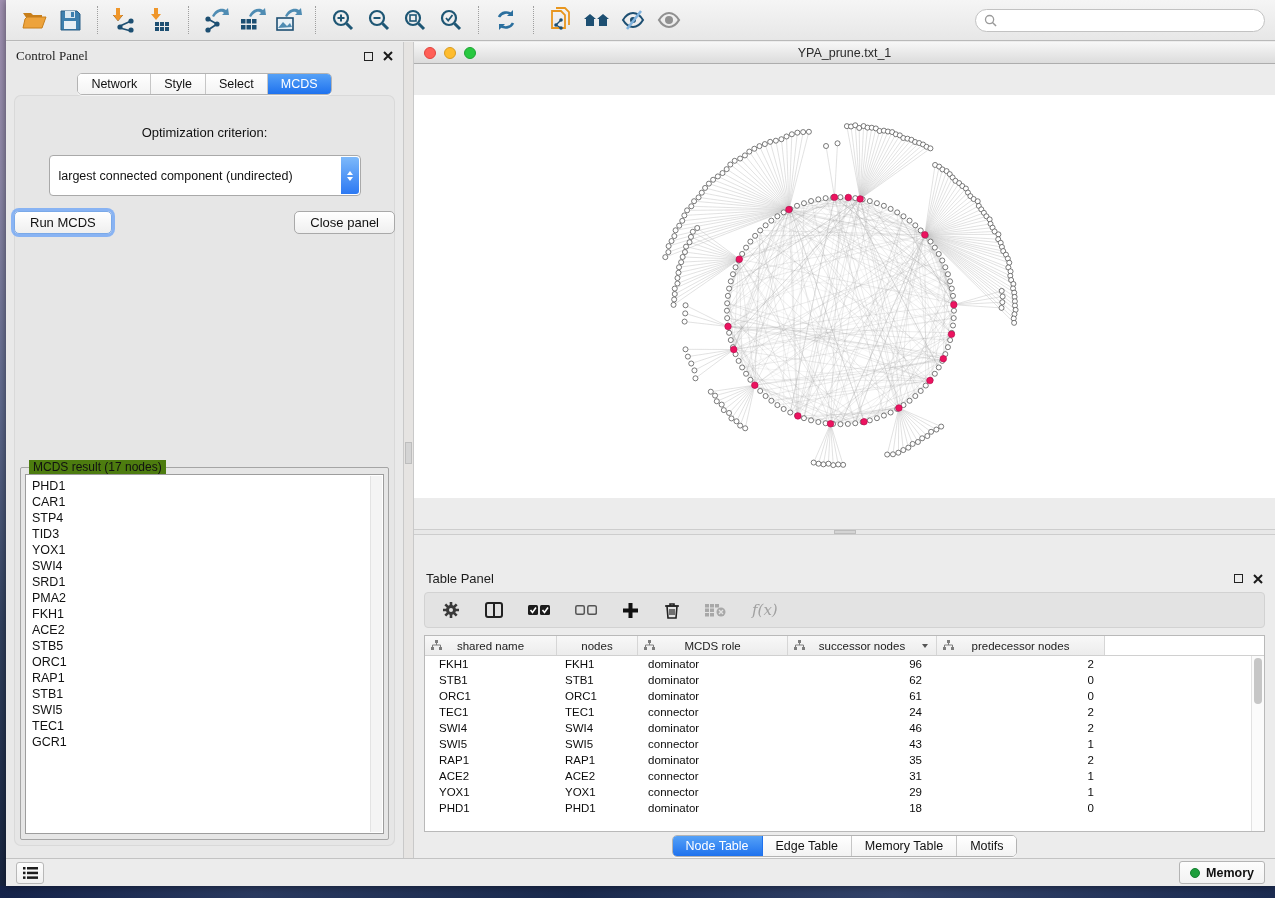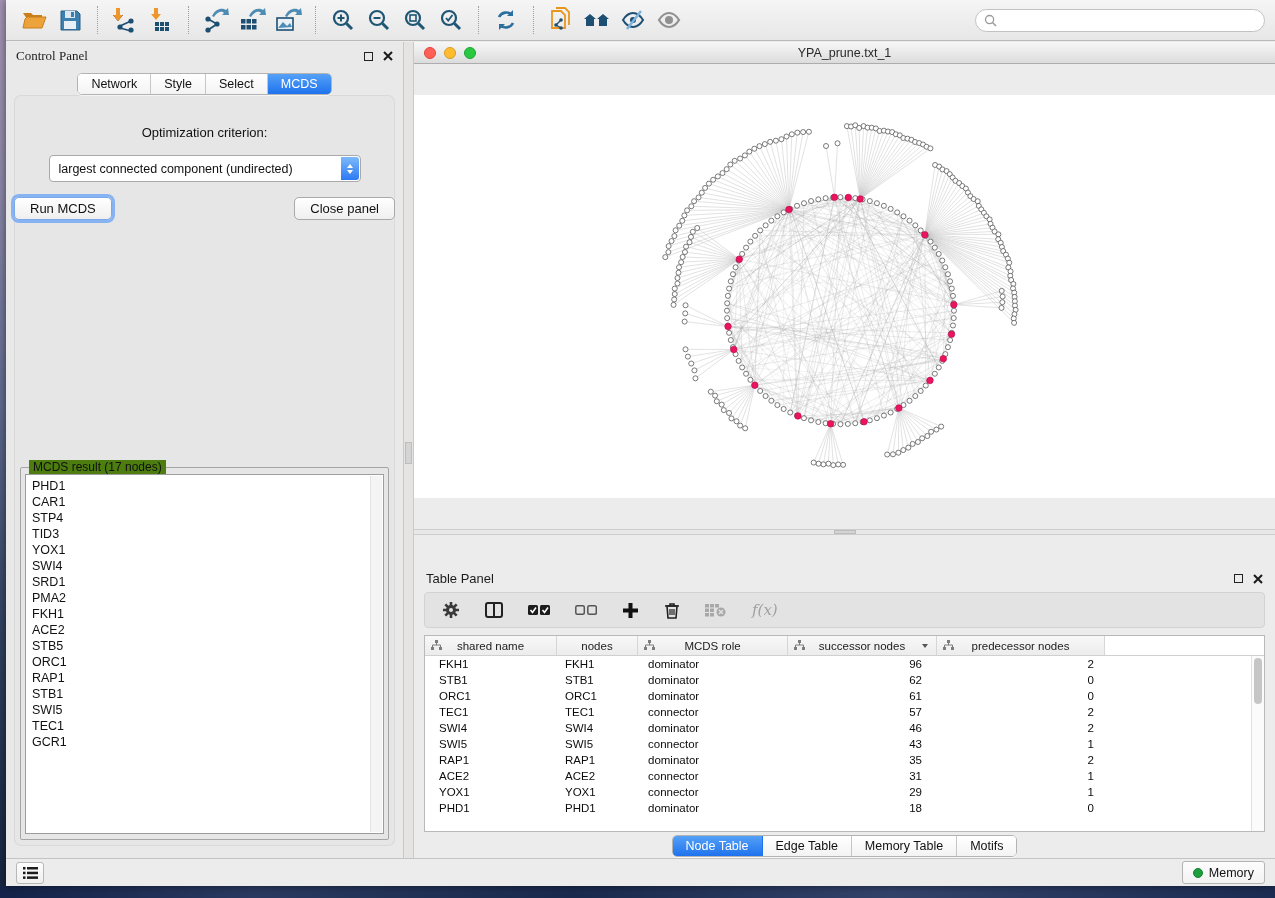--- a/index.html
+++ b/index.html
@@ -44,21 +44,21 @@
   .seg .seg-item { padding:0 13px; font-size:12.5px; color:#111; display:flex;
     align-items:center; border-right:1px solid #c6c6c6; background:linear-gradient(#fff,#f3f3f3); }
   .seg .seg-item:last-child { border-right:none;text-align:right; }
   .seg .seg-item.active { background:linear-gradient(#55a1f7,#1f72ee); color:#fff;
     border-right-color:#1f72ee; }
   .cp-tabs { position:absolute; top:31px; left:0; right:0; display:flex; justify-content:center; z-index:2; }
 
   .cp-body { position:absolute; top:53px; left:8px; right:8px; bottom:12px;
     background:#e6e6e6; border-radius:7px; box-shadow:inset 0 0 0 1px #d9d9d9; }
   .opt-label { text-align:center; margin-top:30px; font-size:13px; color:#111; }
-  .opt-select { margin:15px auto 0; width:312px; height:27px; background:#fff;
+  .opt-select { margin:15px auto 0; width:312px; height:41px; background:#fff;
     border:1px solid #a9a9a9; border-radius:4px; position:relative;
     display:flex; align-items:center; font-size:12.5px; padding-left:9px; color:#111; }
   .opt-stepper { position:absolute; right:1px; top:1px; bottom:1px; width:18px;
     border-radius:0 3px 3px 0; background:linear-gradient(#7db9fa,#2c79f3);
     display:flex; flex-direction:column; align-items:center; justify-content:center; gap:2px; }
   .car-up { width:0;height:0;border-left:3.5px solid transparent;border-right:3.5px solid transparent;border-bottom:4px solid #fff; }
   .car-dn { width:0;height:0;border-left:3.5px solid transparent;border-right:3.5px solid transparent;border-top:4px solid #fff; }
   .opt-buttons { display:flex; justify-content:space-between; gap:23px; margin-top:15px; }
   .btn { font-size:13px; color:#111; padding:3px 15px; border:1px solid #a9a9a9;
     border-radius:5px; background:linear-gradient(#ffffff,#efefef); }
@@ -133,21 +133,21 @@
   .tp-tabs { height:26px; display:flex; justify-content:center; padding-top:3px; flex:none; }
 
   
   .statusbar { position:absolute; left:0; right:0; bottom:0; height:28px;
     background:#ececec; border-top:1px solid #c3c3c3; display:flex; align-items:center;
     padding:0 10px; }
   .list-btn { width:28px; height:22px; background:linear-gradient(#fdfdfd,#f0f0f0);
     border:1px solid #b8b8b8; border-radius:3px; display:flex; align-items:center; justify-content:center; }
   .memory-btn { margin-left:auto; height:23px; background:linear-gradient(#fdfdfd,#f2f2f2);
     border:1px solid #b4b4b4; border-radius:3px; display:flex; align-items:center;
-    gap:6px; padding:0 10px; font-size:12.5px; color:#111; }
+    gap:6px; padding:0 10px; font-size:12.5px; color:#111;font-weight:bold; }
   .mem-dot { width:10px; height:10px; border-radius:50%; background:#1e9e3c; border:1px solid #158030; }
 </style>
 </head>
 <body>
 
 <div class="wall-left"></div>
 <div class="wall-bottom"></div>
 
 <div class="app">
 
@@ -1269,21 +1269,21 @@
                 <div class="td c3">dominator</div>
                 <div class="td num1">61</div>
                 <div class="td num2">0</div>
                 <div class="td"></div>
               </div>
 
               <div class="tgrid-row">
                 <div class="td c1">TEC1</div>
                 <div class="td c2">TEC1</div>
                 <div class="td c3">connector</div>
-                <div class="td num1">57</div>
+                <div class="td num1">24</div>
                 <div class="td num2">2</div>
                 <div class="td"></div>
               </div>
 
               <div class="tgrid-row">
                 <div class="td c1">SWI4</div>
                 <div class="td c2">SWI4</div>
                 <div class="td c3">dominator</div>
                 <div class="td num1">46</div>
                 <div class="td num2">2</div>

